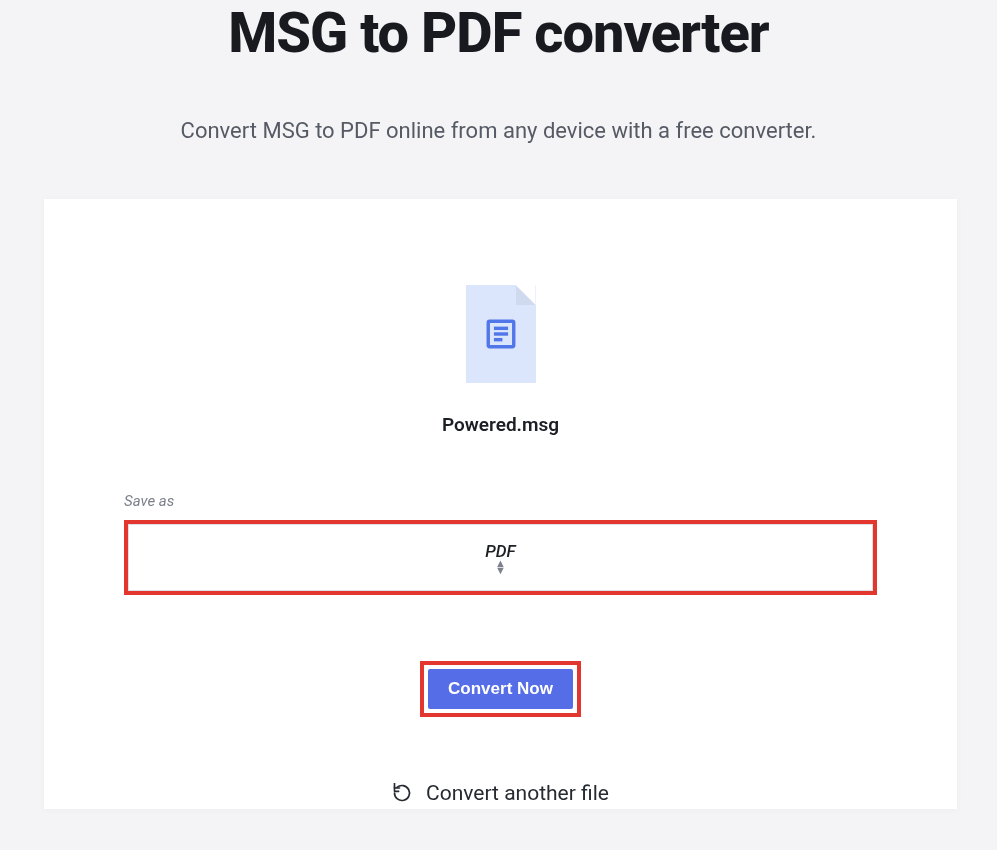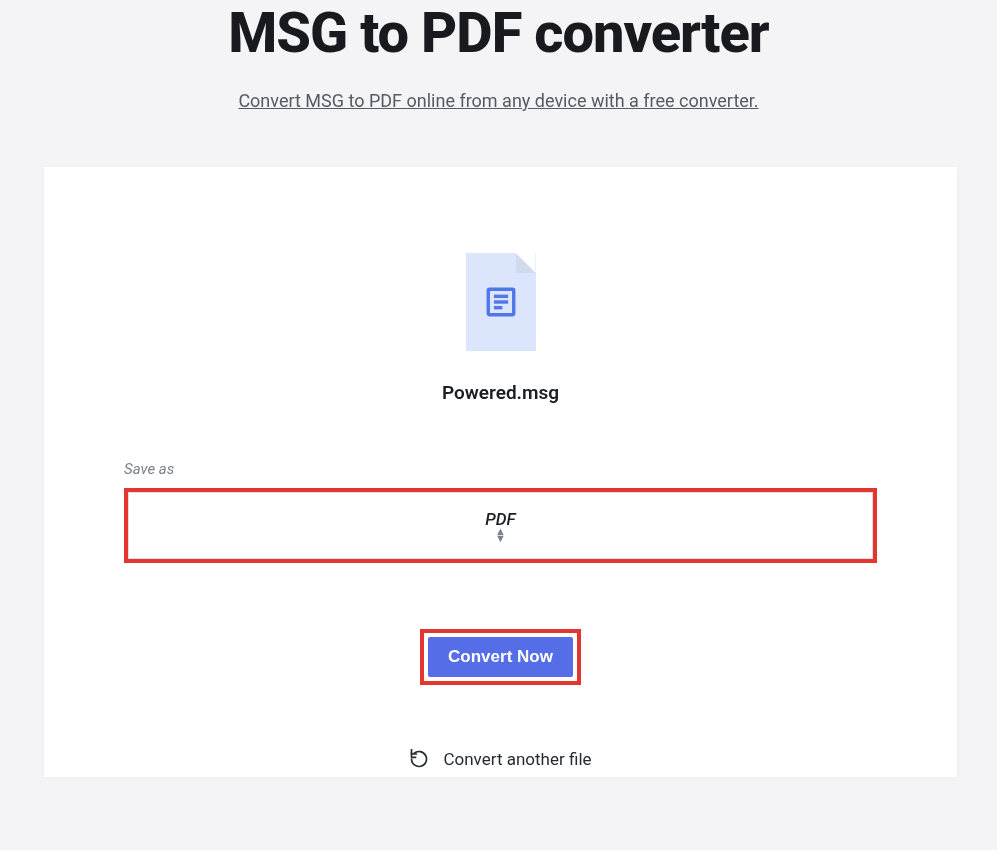--- a/index.html
+++ b/index.html
@@ -15,24 +15,23 @@
     text-align: center;
     padding-top: 0;
   }
   .title {
     font-size: 56px;
     font-weight: 800;
     color: #181a1f;
     letter-spacing: -1px;
   }
   .subtitle {
-    margin-top: 24px;
-    font-size: 18px;
+    margin-top: 52px;
+    font-size: 22px;
     color: #565a64;
-    text-decoration: underline;
   }
   .powered {
     margin-top: 54px;
     font-size: 16px;
     color: #5b5f67;
   }
   .powered a {
     color: #4b6de8;
     text-decoration: none;
   }
@@ -149,21 +148,21 @@
   }
   .again-area {
     text-align: center;
     margin-top: 64px;
   }
   .again-link {
     display: inline-flex;
     align-items: center;
     gap: 14px;
     color: #262a31;
-    font-size: 17px;
+    font-size: 21px;
     text-decoration: none;
     cursor: pointer;
   }
   .reload-icon svg { display:block; }
 </style>
 </head>
 <body>
 
 <div class="header">
   <h1 class="title">MSG to PDF converter</h1>

